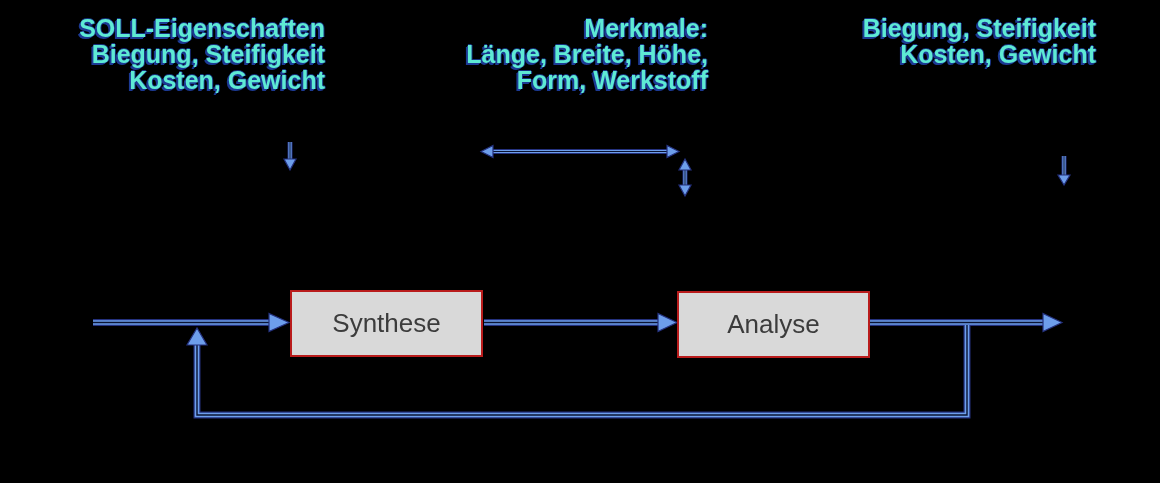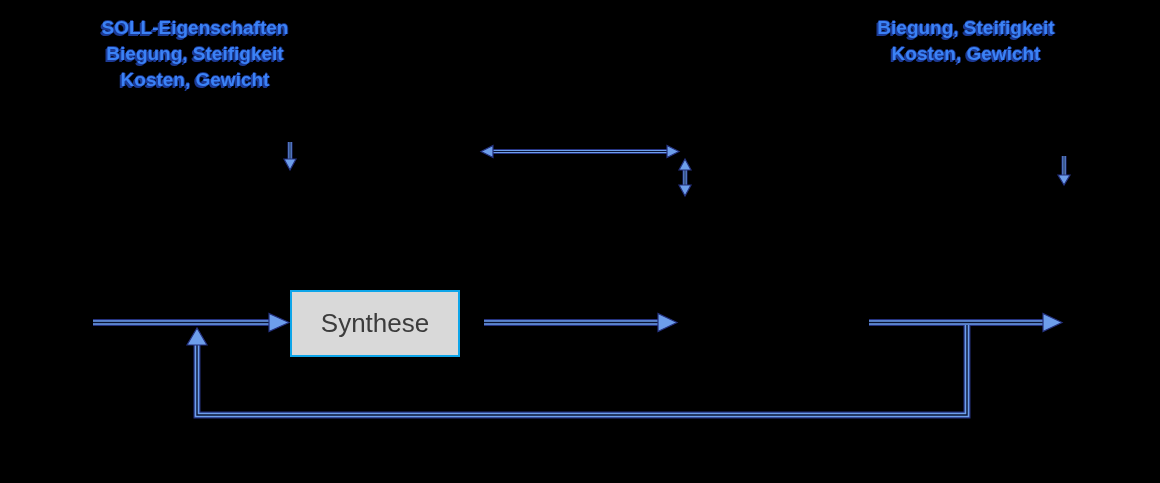--- a/index.html
+++ b/index.html
@@ -12,40 +12,40 @@
     width: 1160px;
     height: 483px;
     background: #000000;
     font-family: "Liberation Sans", sans-serif;
     overflow: hidden;
   }
   
   .anno {
     position: absolute;
     width: 260px;
-    text-align: center;
-    color: #3b82f6;
-    font-size: 19px;
+    text-align: right;
+    color: #5eead4;
+    font-size: 25px;
     font-weight: bold;
     line-height: 26px;
     text-shadow: -2px 2px 0 #1c3a94, -1px 1px 0 #1c3a94,
                   1px 0 0 #16307e, 0 -1px 0 #16307e;
     white-space: nowrap;
   }
   .anno-soll     { left: 65px;  top: 15px; }
   .anno-merkmale { left: 448px; top: 15px; }
   .anno-ist      { left: 836px; top: 15px; }
 
   
   .box {
     position: absolute;
-    width: 170px;
+    width: 193px;
     height: 67px;
     background: #d9d9d9;
-    border: 2px solid #0ea5e9;
+    border: 2px solid #b91c1c;
     box-sizing: border-box;
     display: flex;
     align-items: center;
     justify-content: center;
     color: #3c3c3c;
     font-size: 26px;
   }
   .box-synthese { left: 290px; top: 290px; }
   .box-analyse  { left: 677px; top: 291px; }
 
@@ -139,24 +139,32 @@
       <polygon class="hd" points="197,328 187,345 207,345"></polygon>
     </g>
   </svg>
 
   <div class="anno anno-soll">
     <div>SOLL-Eigenschaften</div>
     <div>Biegung, Steifigkeit</div>
     <div>Kosten, Gewicht</div>
   </div>
 
+  <div class="anno anno-merkmale">
+    <div>Merkmale:</div>
+    <div>Länge, Breite, Höhe,</div>
+    <div>Form, Werkstoff</div>
+  </div>
 
   <div class="anno anno-ist">
     <div>Biegung, Steifigkeit</div>
     <div>Kosten, Gewicht</div>
   </div>
 
   <div class="box box-synthese">
     <span>Synthese</span>
   </div>
 
+  <div class="box box-analyse">
+    <span>Analyse</span>
+  </div>
 
 </div>
 
 </body></html>

